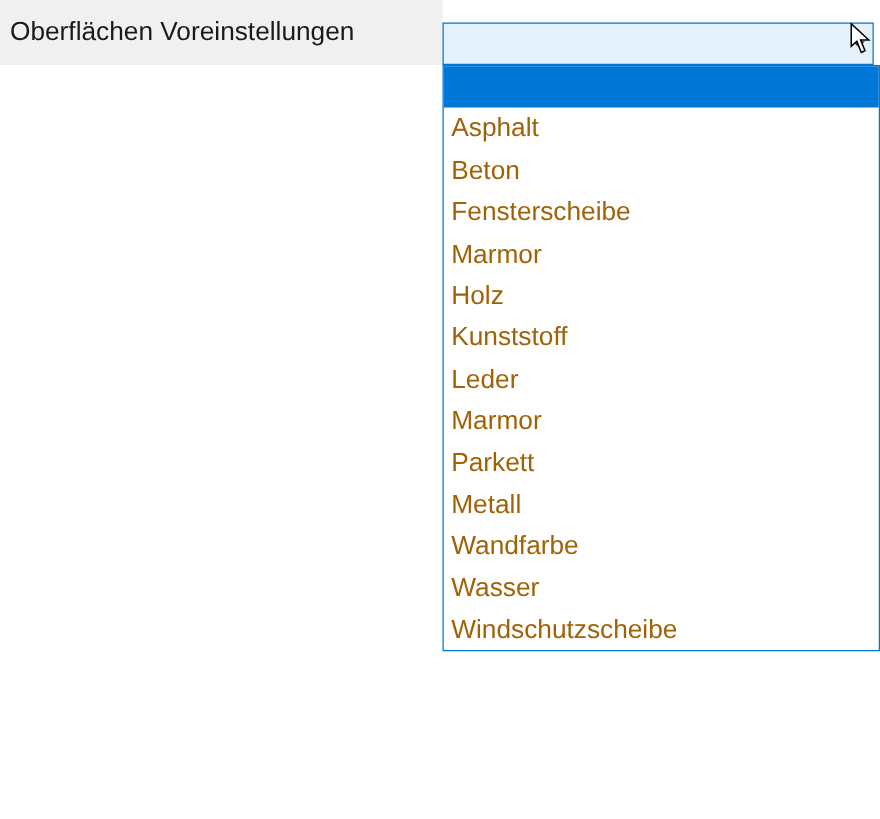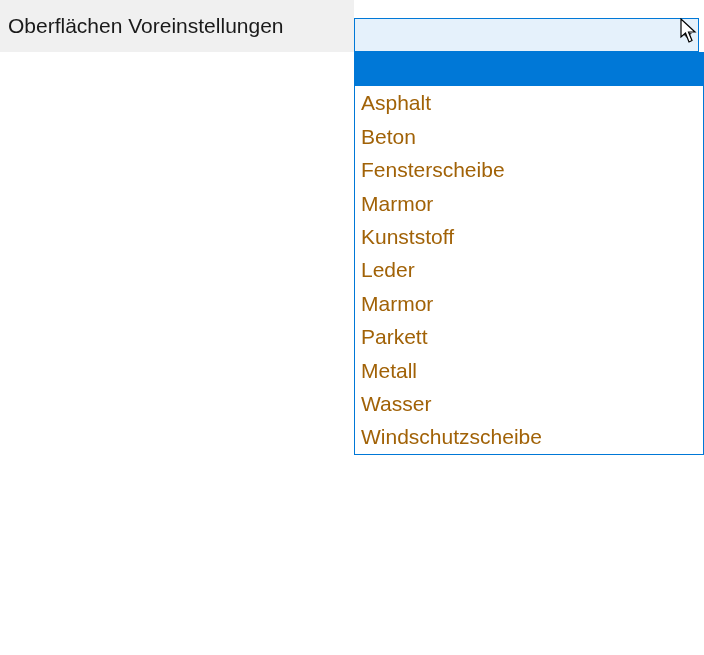--- a/index.html
+++ b/index.html
@@ -88,25 +88,27 @@
     <span class="combo-arrow"></span>
   </div>
 </div>
 
 <div class="dropdown-panel">
     <div class="dropdown-item selected"></div>
     <div class="dropdown-item">Asphalt</div>
     <div class="dropdown-item">Beton</div>
     <div class="dropdown-item">Fensterscheibe</div>
     <div class="dropdown-item">Marmor</div>
+    <div class="dropdown-item">Holz</div>
     <div class="dropdown-item">Kunststoff</div>
     <div class="dropdown-item">Leder</div>
     <div class="dropdown-item">Marmor</div>
     <div class="dropdown-item">Parkett</div>
     <div class="dropdown-item">Metall</div>
+    <div class="dropdown-item">Wandfarbe</div>
     <div class="dropdown-item">Wasser</div>
     <div class="dropdown-item">Windschutzscheibe</div>
   </div>
 
 <div class="cursor">
   <svg width="18" height="26" viewBox="0 0 18 26">
     <path d="M1 1 L1 19 L5.5 15 L9 24 L12 22.5 L8.5 14 L15 14 Z" fill="#ffffff" stroke="#000000" stroke-width="1.2"></path>
   </svg>
 </div>
 

